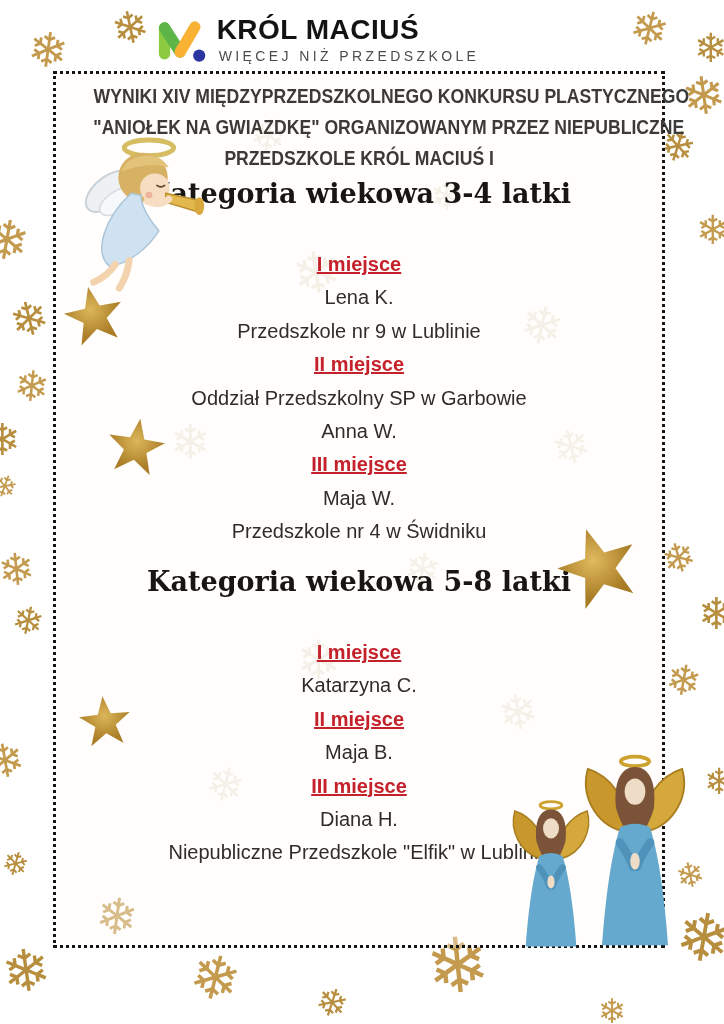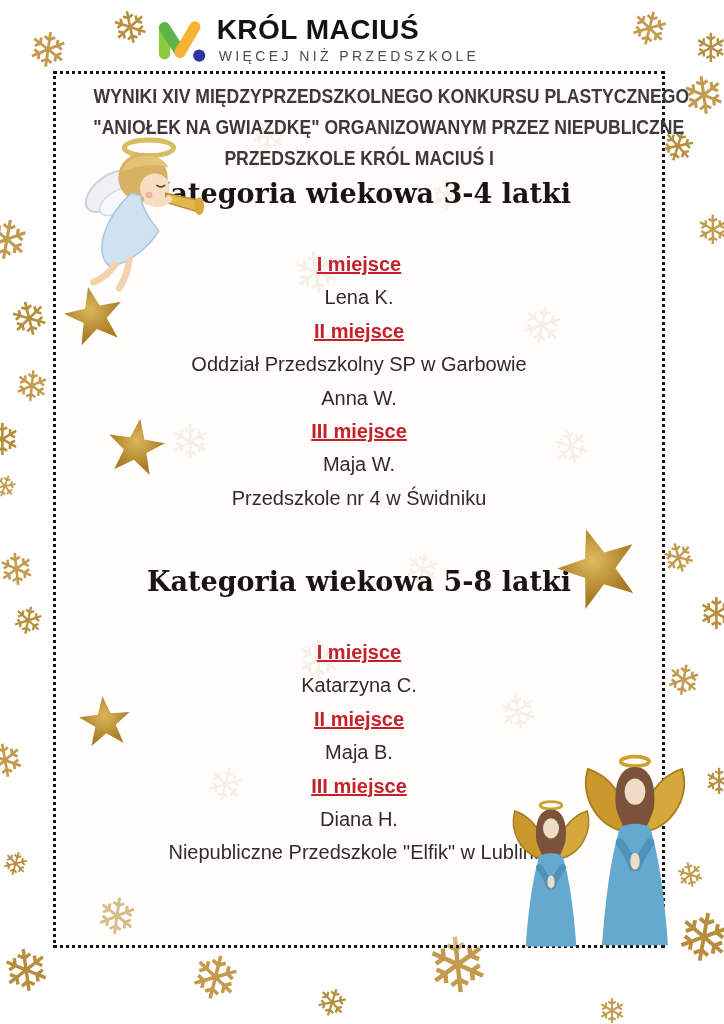--- a/index.html
+++ b/index.html
@@ -100,20 +100,21 @@
   <div class="header">
     <div class="hline"><span>WYNIKI XIV MIĘDZYPRZEDSZKOLNEGO KONKURSU PLASTYCZNEGO</span></div>
     <div class="hline"><span>"ANIOŁEK NA GWIAZDKĘ" ORGANIZOWANYM PRZEZ NIEPUBLICZNE</span></div>
     <div class="hline"><span>PRZEDSZKOLE KRÓL MACIUŚ I</span></div>
   </div>
 
   <div class="cat-title" style="top:178px">Kategoria wiekowa 3-4 latki</div>
   <div class="results" style="top:248px">
     <div class="row rank">I miejsce</div>
     <div class="row">Lena K.</div>
+    <div class="row">Przedszkole nr 9 w Lublinie</div>
     <div class="row rank">II miejsce</div>
     <div class="row">Oddział Przedszkolny SP w Garbowie</div>
     <div class="row">Anna W.</div>
     <div class="row rank">III miejsce</div>
     <div class="row">Maja W.</div>
     <div class="row">Przedszkole nr 4 w Świdniku</div>
   </div>
 
   <div class="cat-title" style="top:566px">Kategoria wiekowa 5-8 latki</div>
   <div class="results" style="top:636px">

